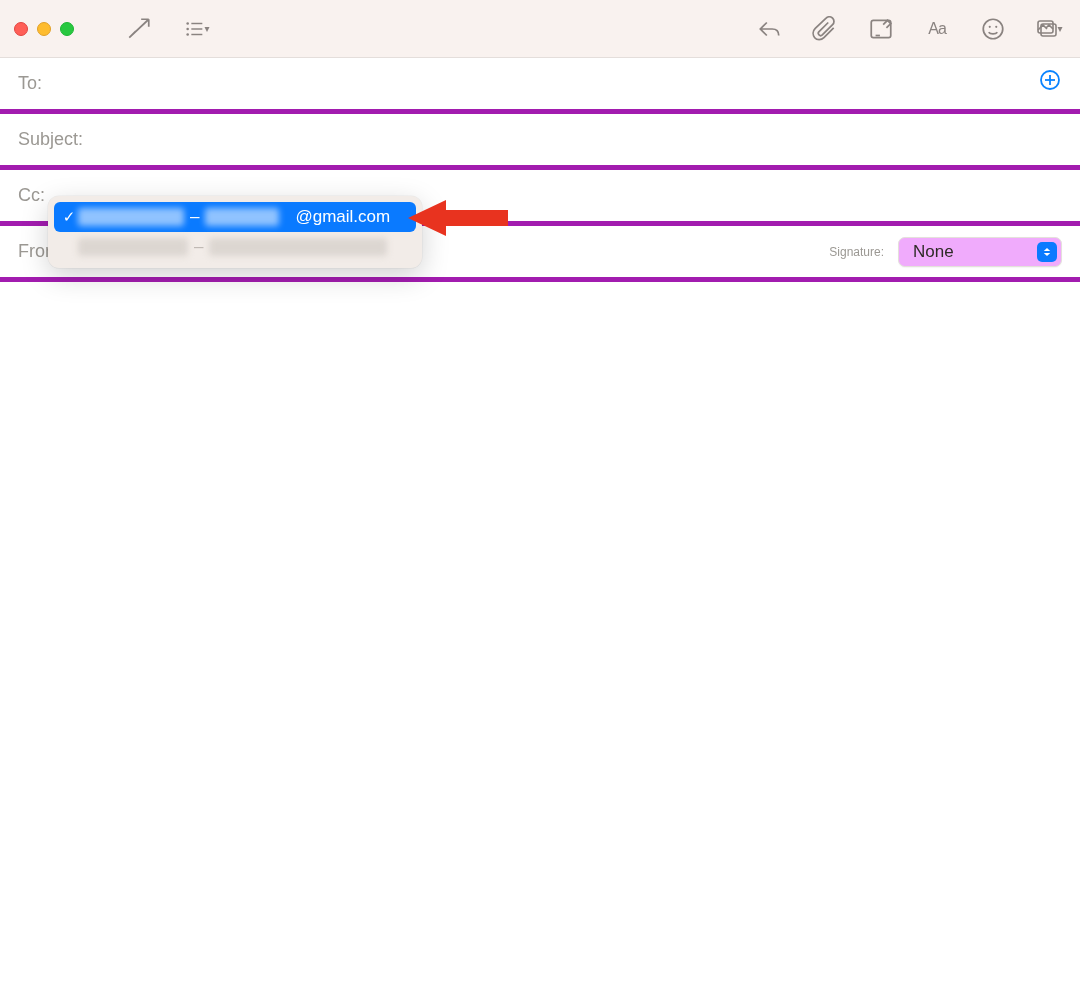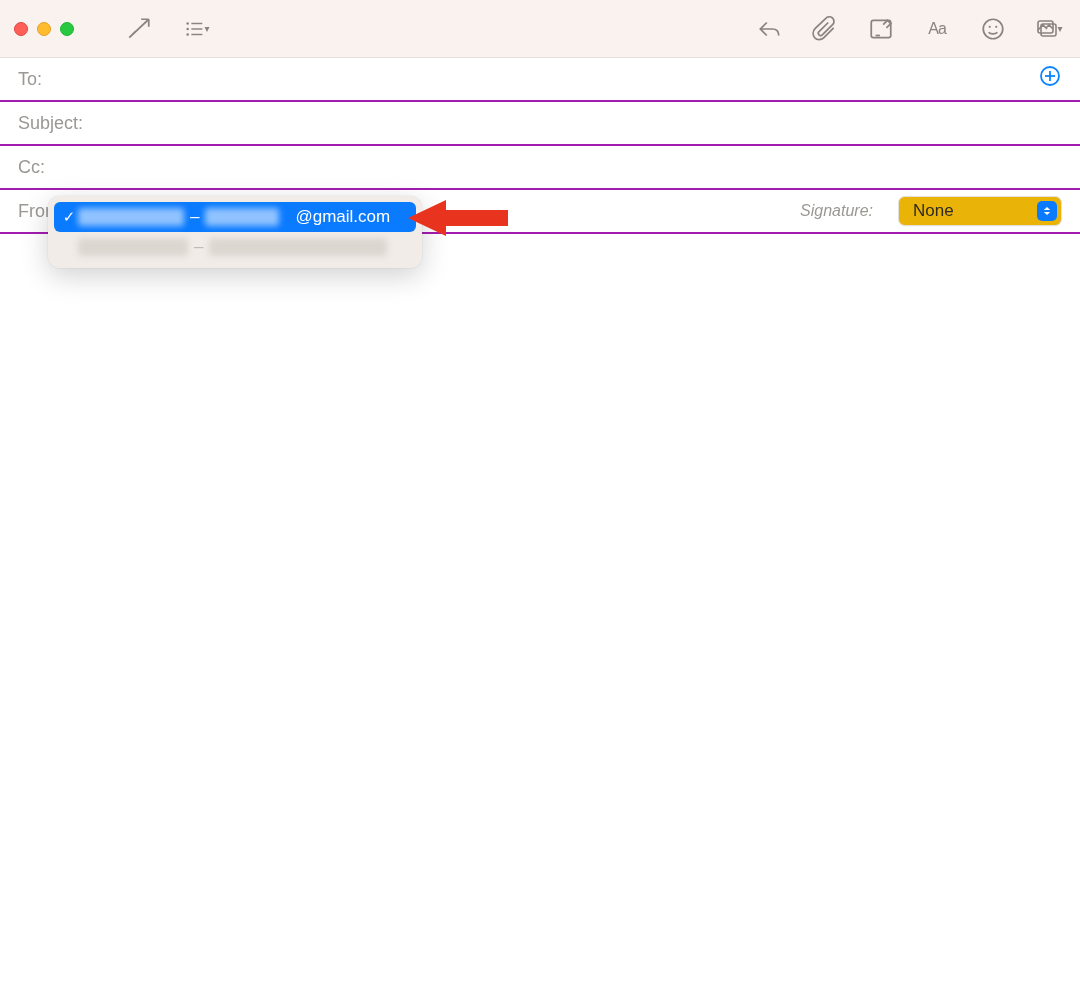--- a/index.html
+++ b/index.html
@@ -34,43 +34,42 @@
   .tb-icon svg { width: 26px; height: 26px; stroke: currentColor; fill: none; stroke-width: 1.6; }
   .tb-left-group { display: flex; align-items: center; gap: 20px; margin-left: 46px; }
   .tb-right-group { display: flex; align-items: center; gap: 18px; margin-left: auto; }
   .aa-text { font-size: 16px; color: #8a8380; font-weight: 500; letter-spacing: -1px; }
   .chev-mini { font-size: 10px; color: #8a8380; margin-left:-2px; }
 
   
   .header-rows { }
   .hrow {
     display: flex; align-items: center;
-    height: 44px;
+    height: 56px;
     padding: 0 18px;
-    border-bottom: 2px solid #a21caf;
+    border-bottom: 5px solid #a21caf;
     font-size: 18px;
     color: #9b9893;
   }
   .hrow .label { margin-right: 8px; }
   .hrow .value-area { flex: 1; }
   .add-circle { color: #0a84ff; font-size: 26px; font-weight: 300; }
 
   .from-row { position: relative; }
-  .sig-label { color: #9b9893; margin-right: 14px; font-size: 16px; font-style: italic; }
+  .sig-label { color: #9b9893; margin-right: 14px; font-size: 12px; }
   .sig-select {
     display: flex; align-items: center;
-    background: #eab308;
+    background: #f0abfc;
     border: 1px solid #e4e0db;
     border-radius: 7px;
     height: 30px;
     padding: 0 4px 0 14px;
     width: 164px;
     justify-content: space-between;
     box-shadow: 0 0.5px 1px rgba(0,0,0,0.04);
-    margin-left: 11px;
   }
   .sig-select .txt { font-size: 17px; color: #2e2b27; }
   .stepper {
     width: 20px; height: 20px; border-radius: 5px;
     background: #0a7aff;
     display: flex; flex-direction: column; align-items: center; justify-content: center;
     color: #fff;
   }
   .stepper svg { width: 8px; height: 5px; fill: #fff; }
 

